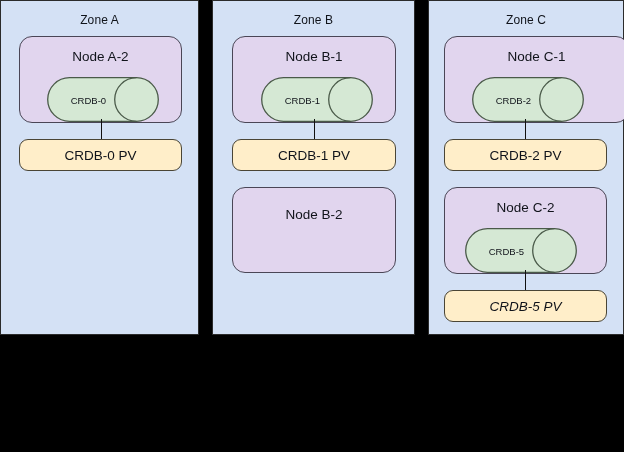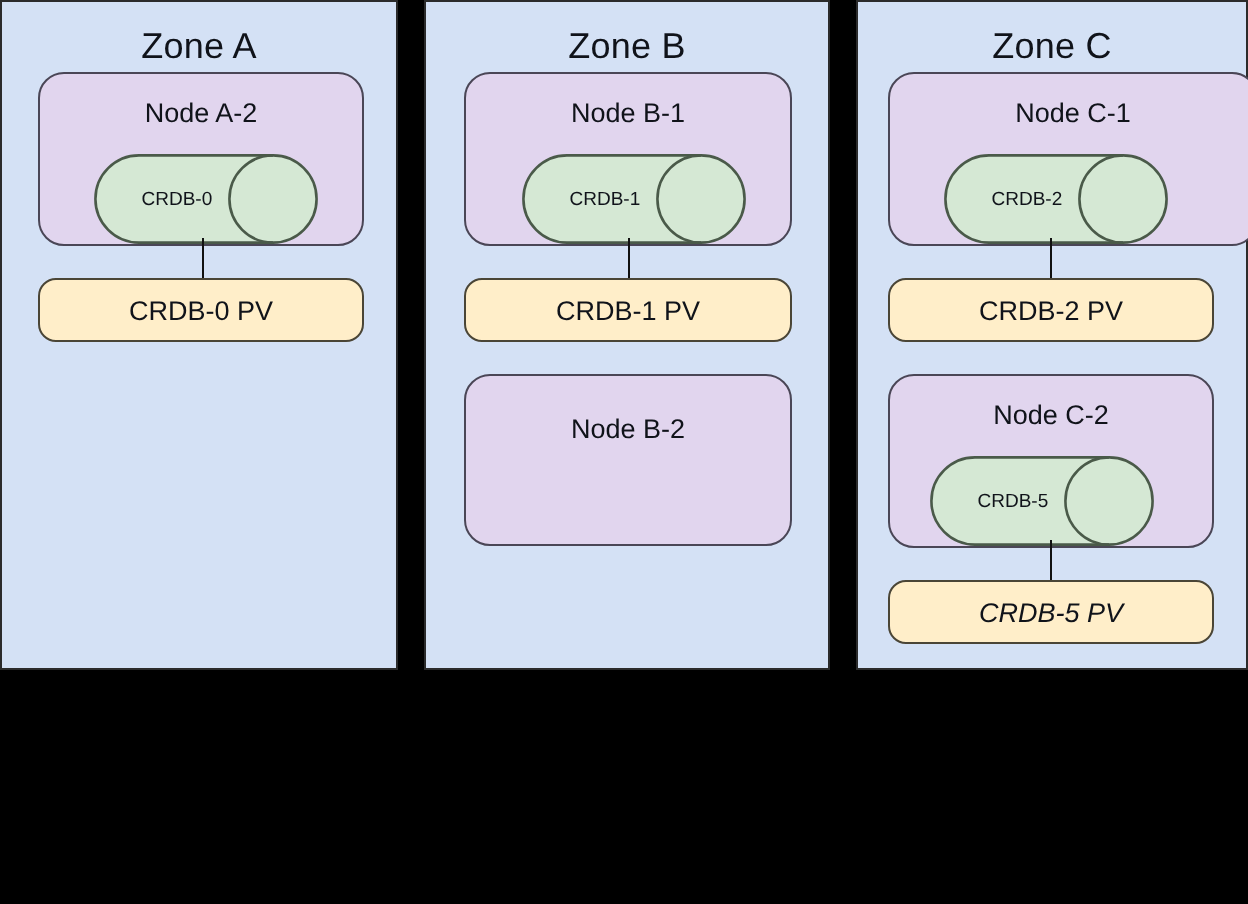--- a/index.html
+++ b/index.html
@@ -21,21 +21,21 @@
     position: absolute;
     background: #d4e1f5;
     border: 1px solid #2b2b2b;
     box-sizing: border-box;
   }
   .zone-title {
     position: absolute;
     left: 0;
     right: 0;
     text-align: center;
-    font-size: 18px;
+    font-size: 12px;
     color: #10131a;
     letter-spacing: 0.1px;
   }
 
   
   .node {
     position: absolute;
     background: #e1d5ee;
     border: 1px solid #4a4656;
     border-radius: 13px;

